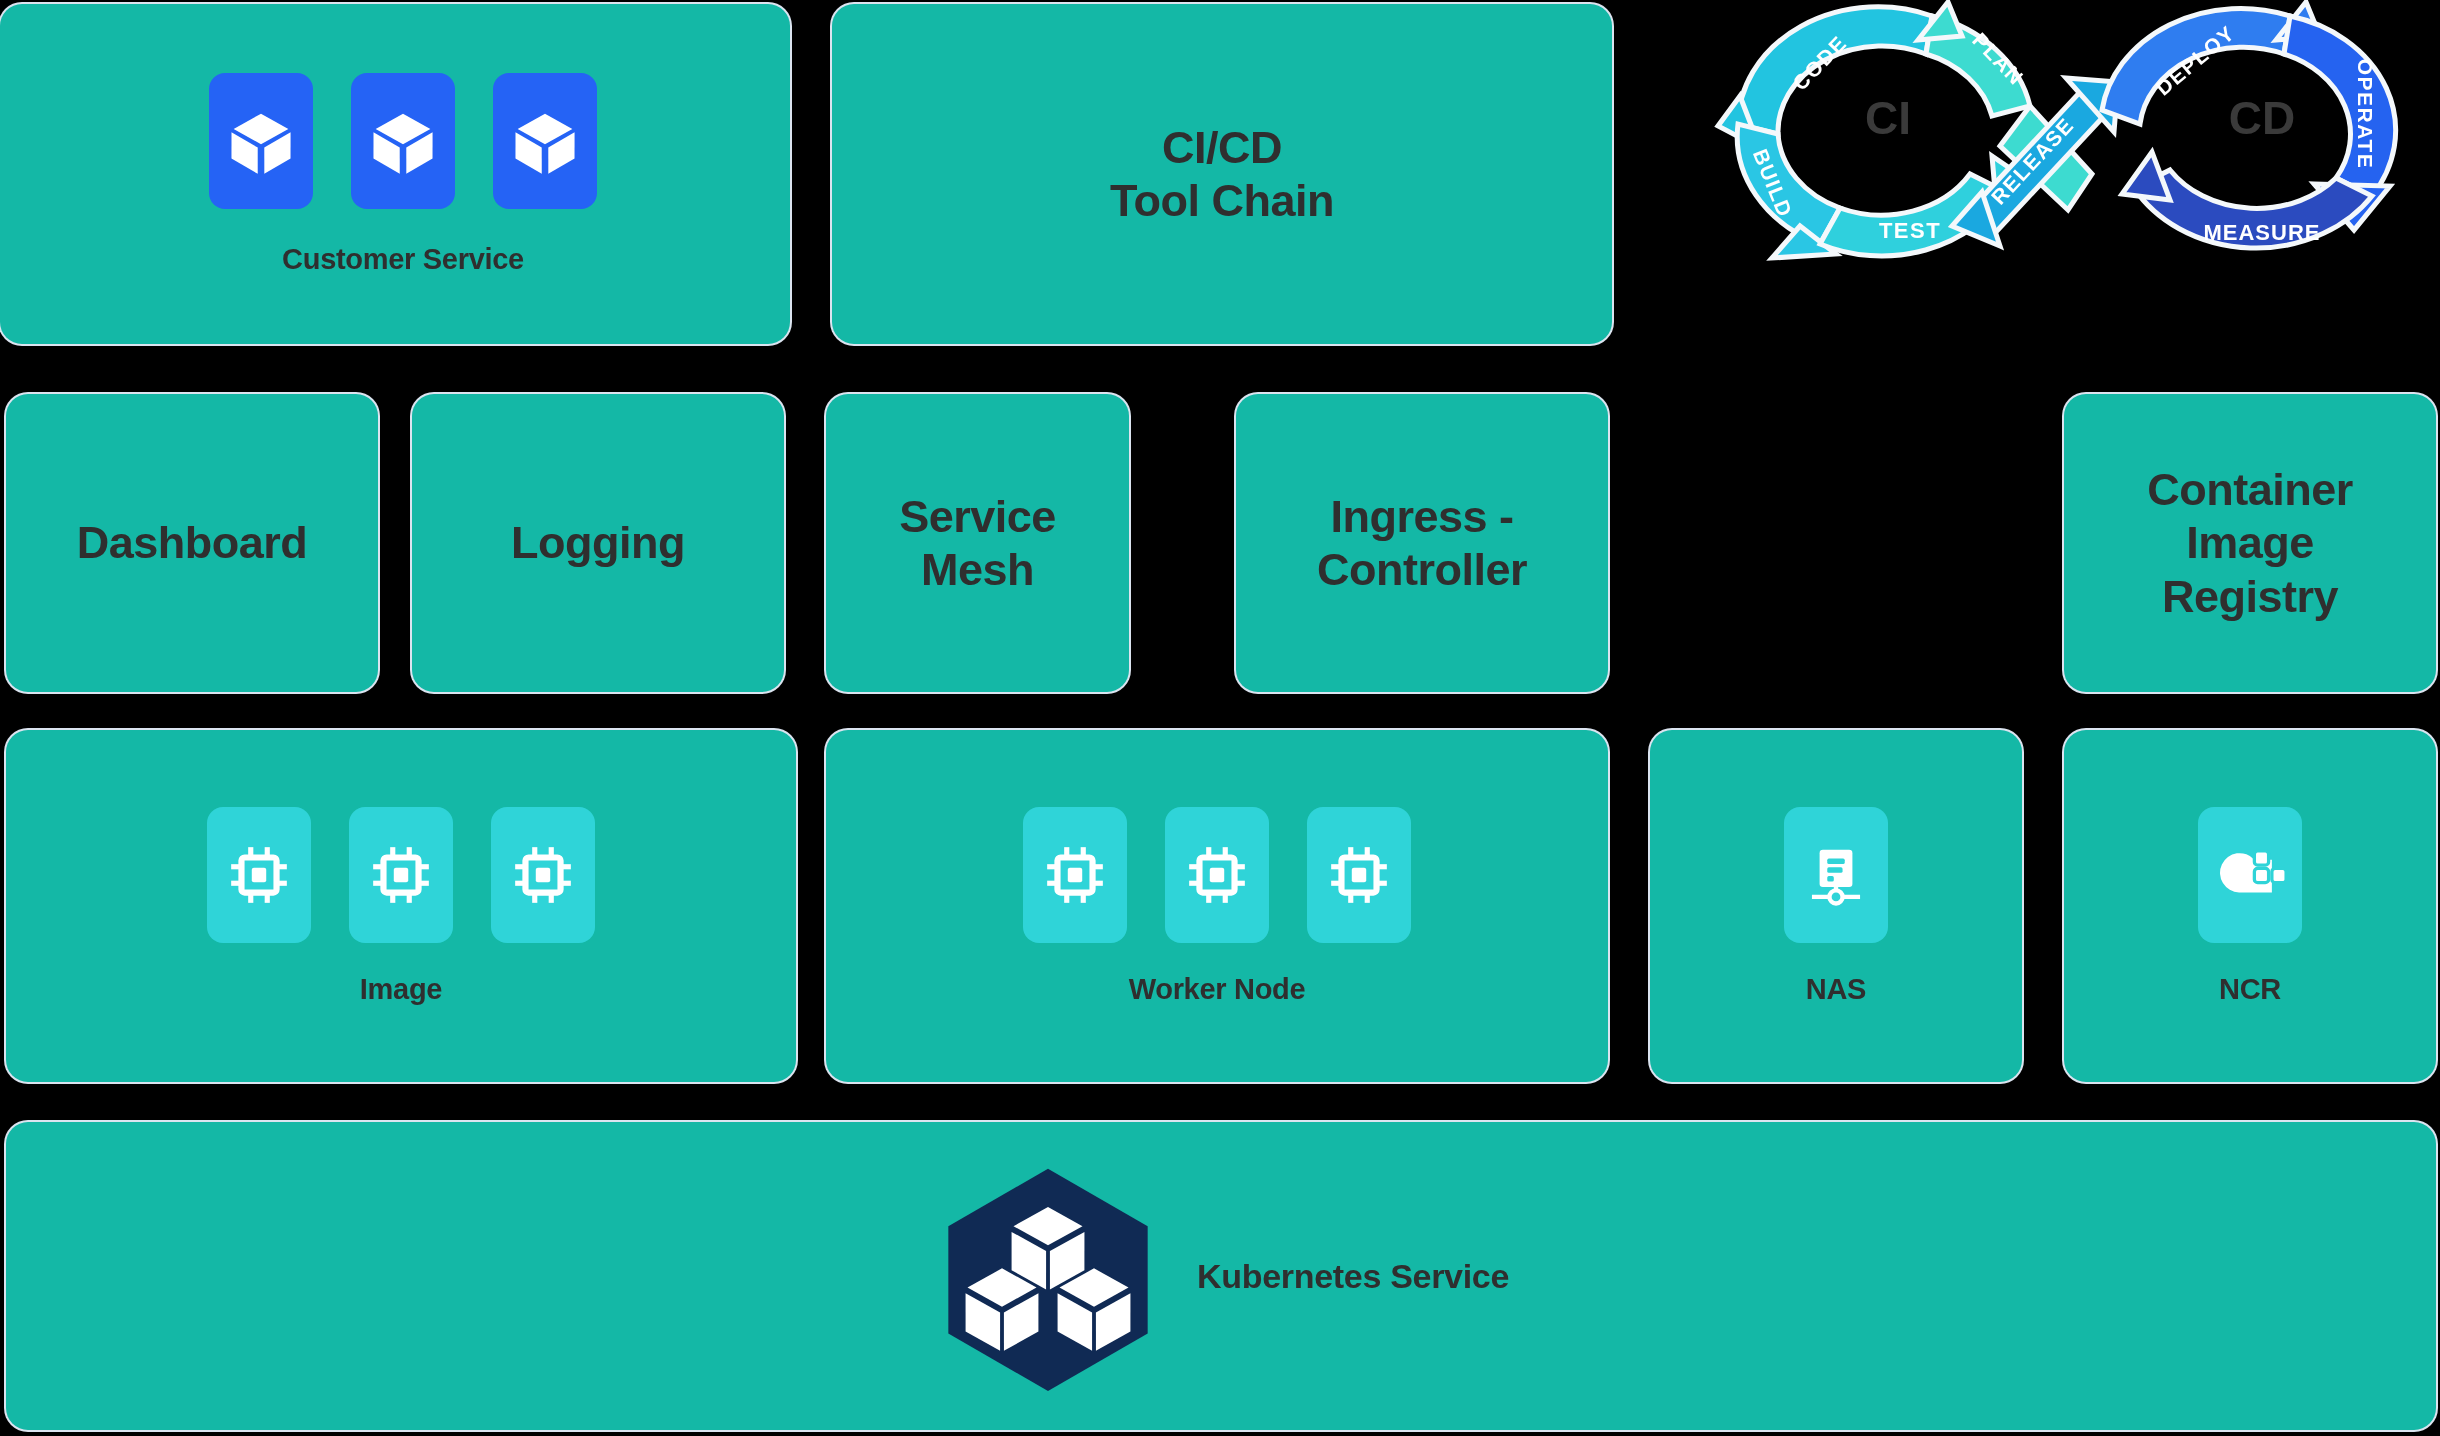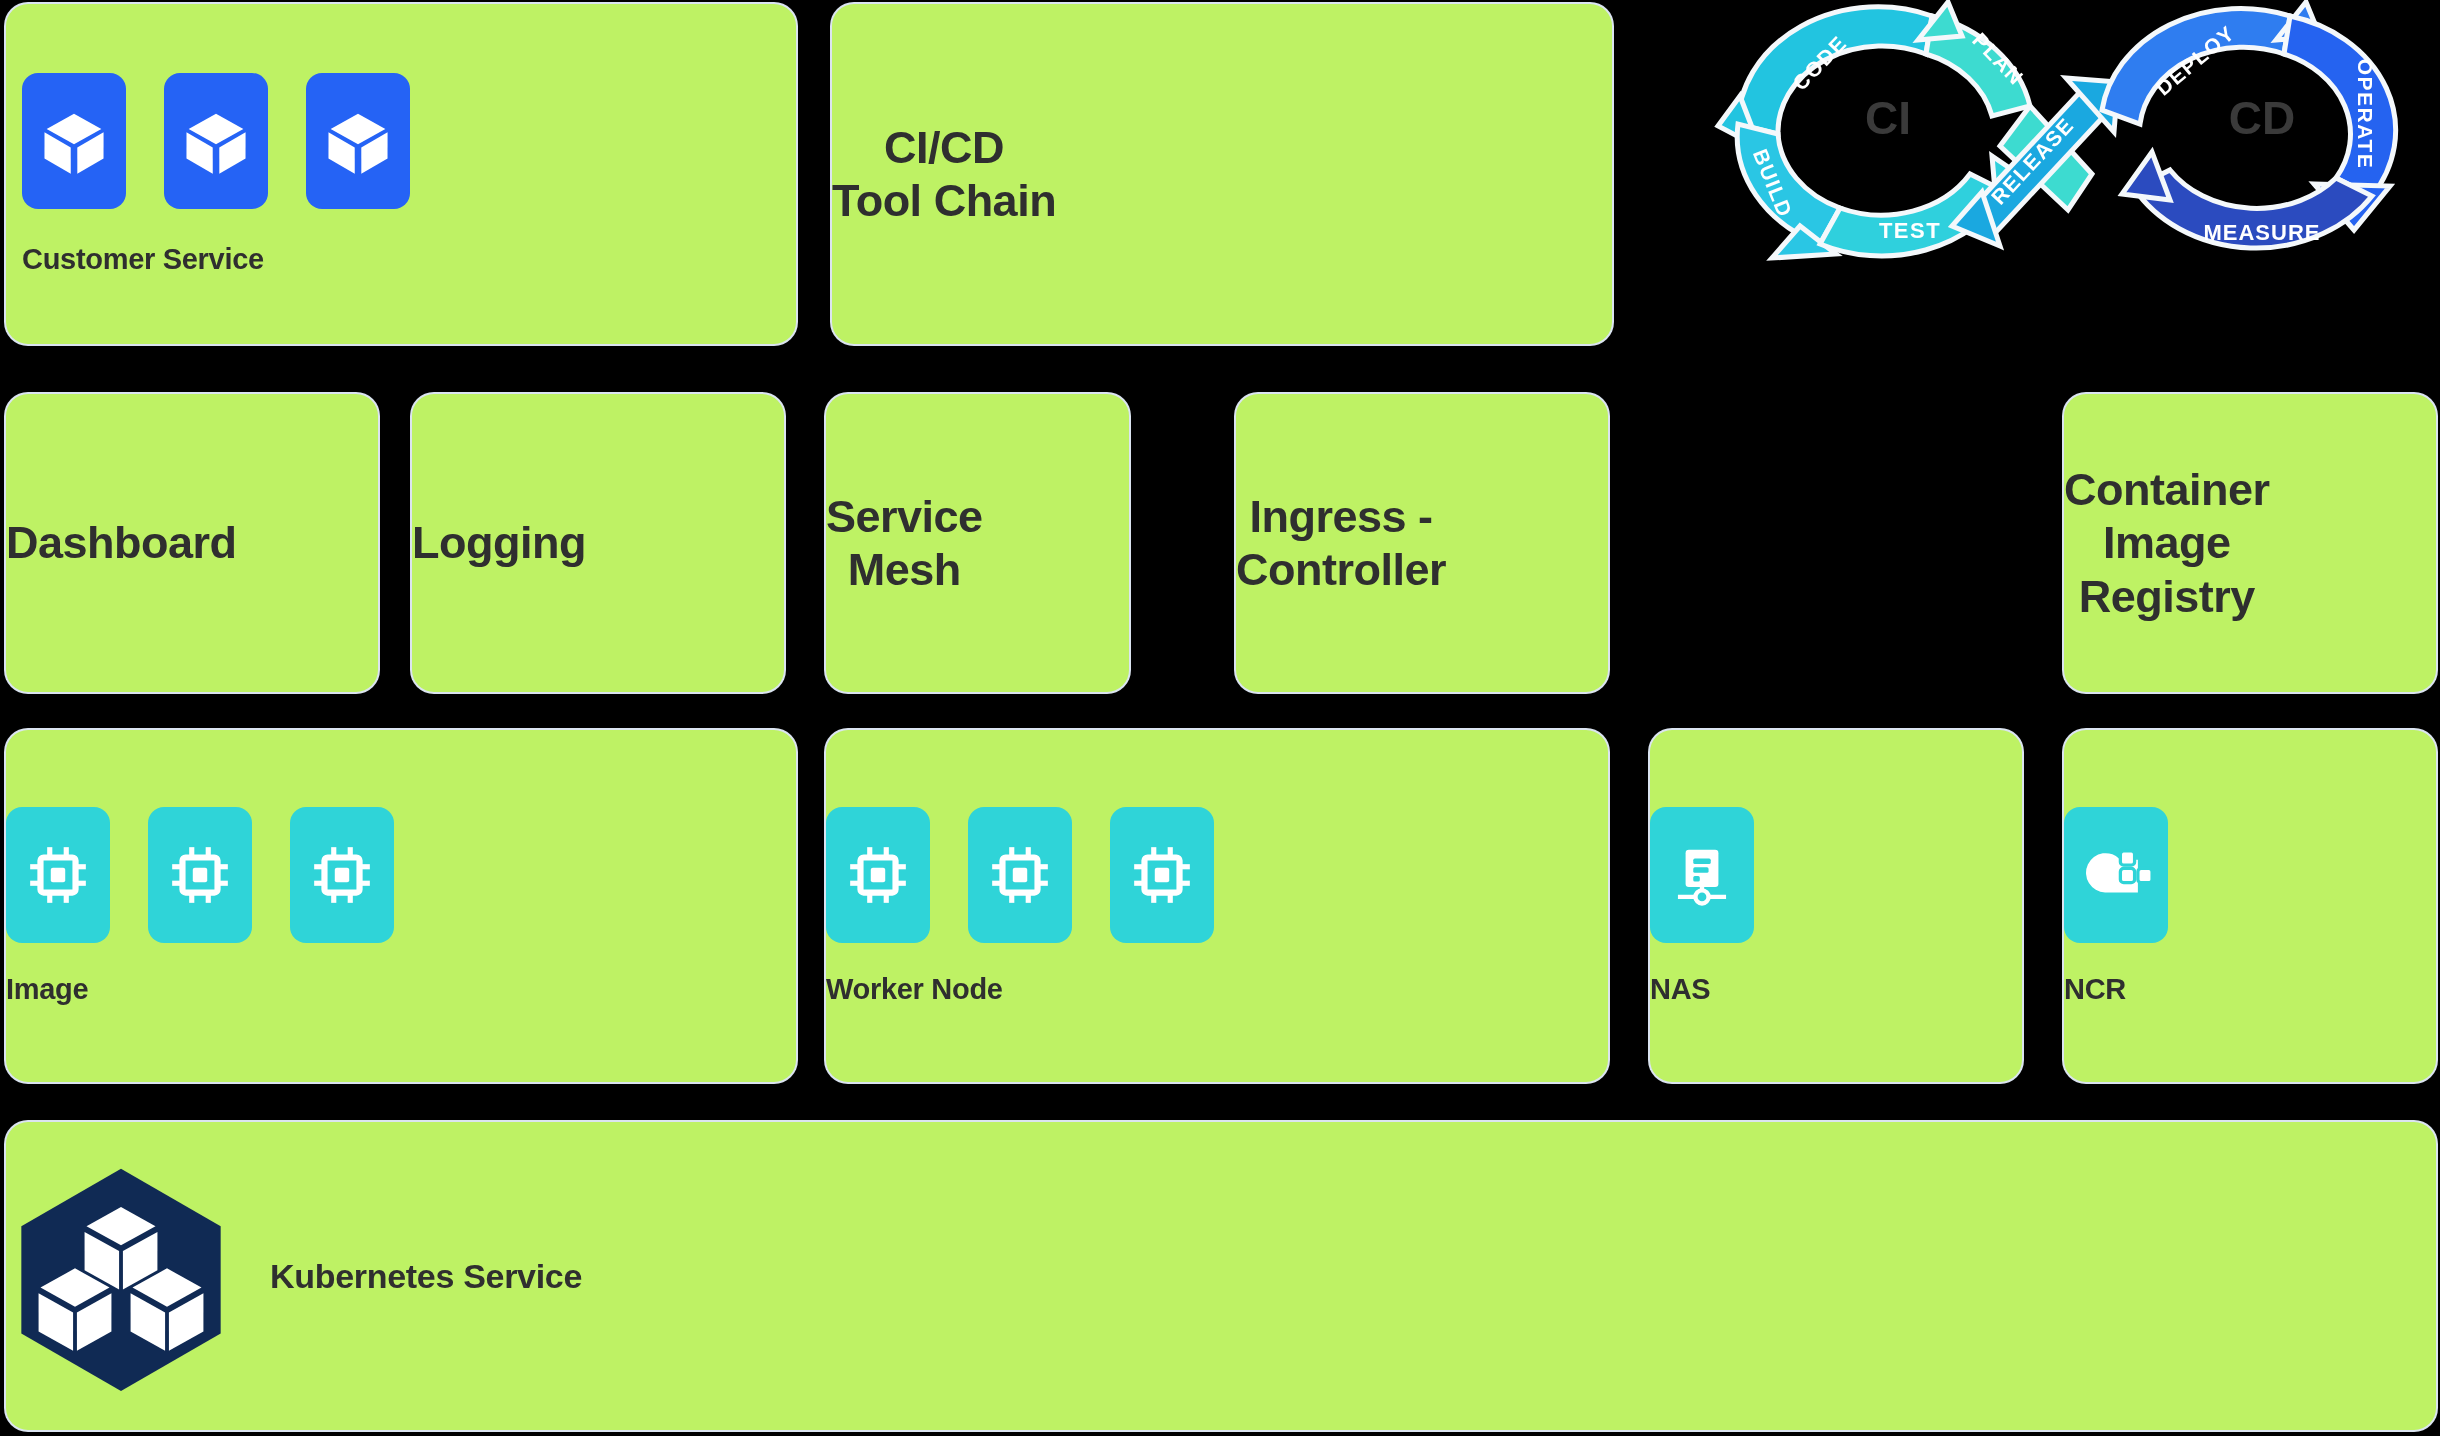--- a/index.html
+++ b/index.html
@@ -7,26 +7,26 @@
     width:2440px;height:1436px;
     font-family:"Liberation Sans",sans-serif;
     overflow:hidden;
     position:relative;
   }
   .canvas{position:absolute;inset:0;background:#000;}
 
   
   .card{
     position:absolute;
-    background:#bef264;
+    background:#14b8a6;
     border-radius:22px;
     box-shadow:0 0 0 2px #dbe4f0;
     display:flex;
     flex-direction:column;
-    align-items:flex-start;
+    align-items:center;
     justify-content:center;
     box-sizing:border-box;
   }
   .card-title{
     font-weight:bold;
     color:#2f2f2f;
     text-align:center;
     line-height:1.18;
     letter-spacing:-0.5px;
   }
@@ -61,21 +61,21 @@
 
   
   .k8s-wrap{display:flex;align-items:center;gap:34px;}
   .k8s-label{font-size:34px;font-weight:bold;color:#2f2f2f;letter-spacing:-0.3px;}
 </style>
 </head>
 <body>
 
 <div class="canvas">
 
-  <div class="card" style="left:6px;top:4px;width:790px;height:340px;padding-left:16px;">
+  <div class="card" style="left:0;top:4px;width:790px;height:340px;padding-left:16px;">
     <div class="icon-row" style="gap:38px;margin-bottom:34px;">
       <div class="icon-tile tile-blue" style="width:104px;height:136px;">
         <svg width="70" height="70" viewBox="0 0 64 64">
           <polygon points="32,7 57,21 32,35 7,21" fill="#fff"></polygon>
           <polygon points="5,24 29,38 29,62 5,48" fill="#fff"></polygon>
           <polygon points="35,38 59,24 59,48 35,62" fill="#fff"></polygon>
         </svg>
       </div>
       <div class="icon-tile tile-blue" style="width:104px;height:136px;">
         <svg width="70" height="70" viewBox="0 0 64 64">

